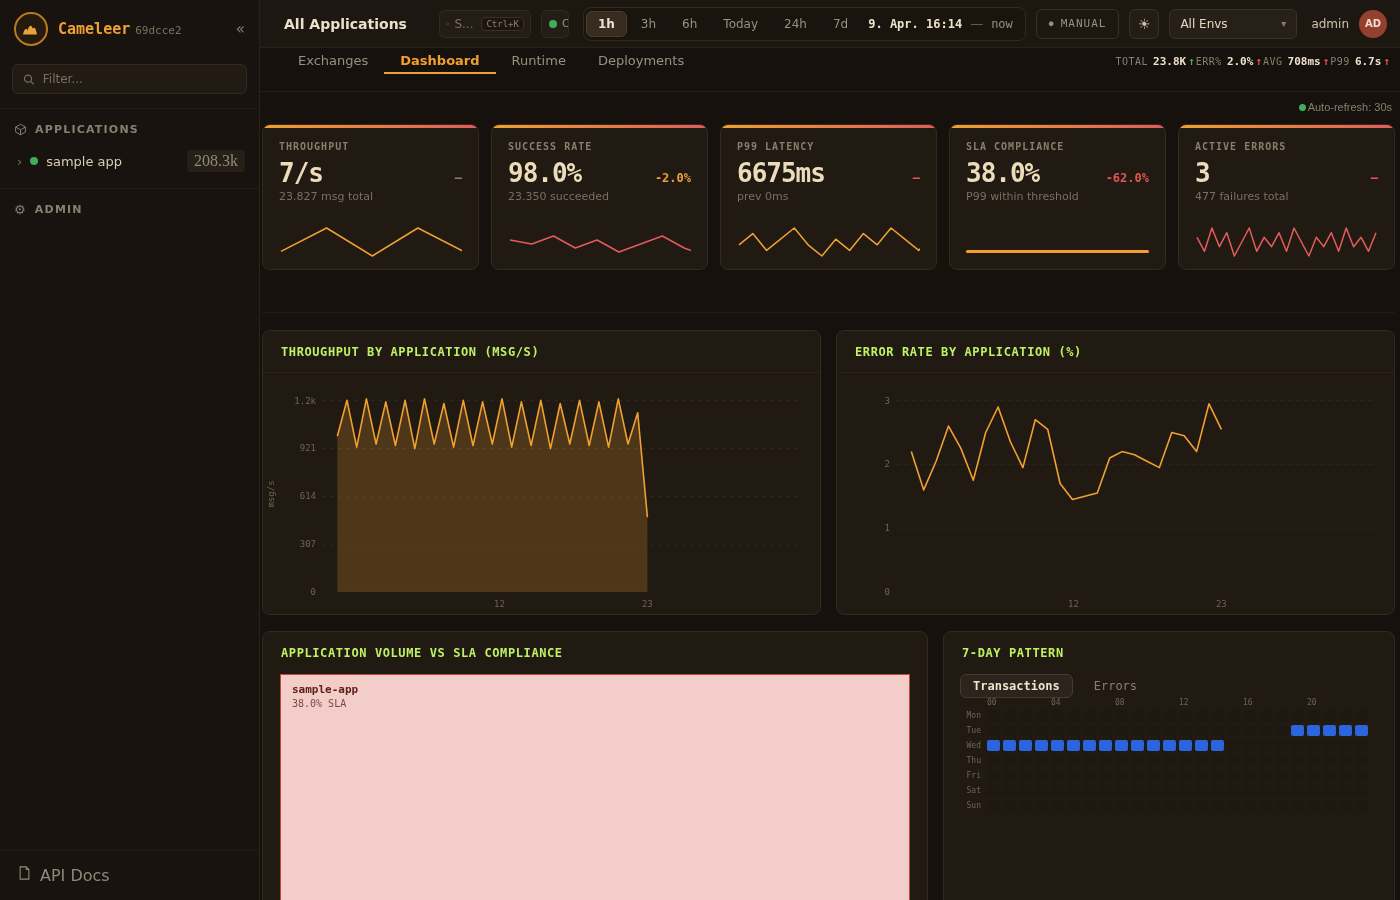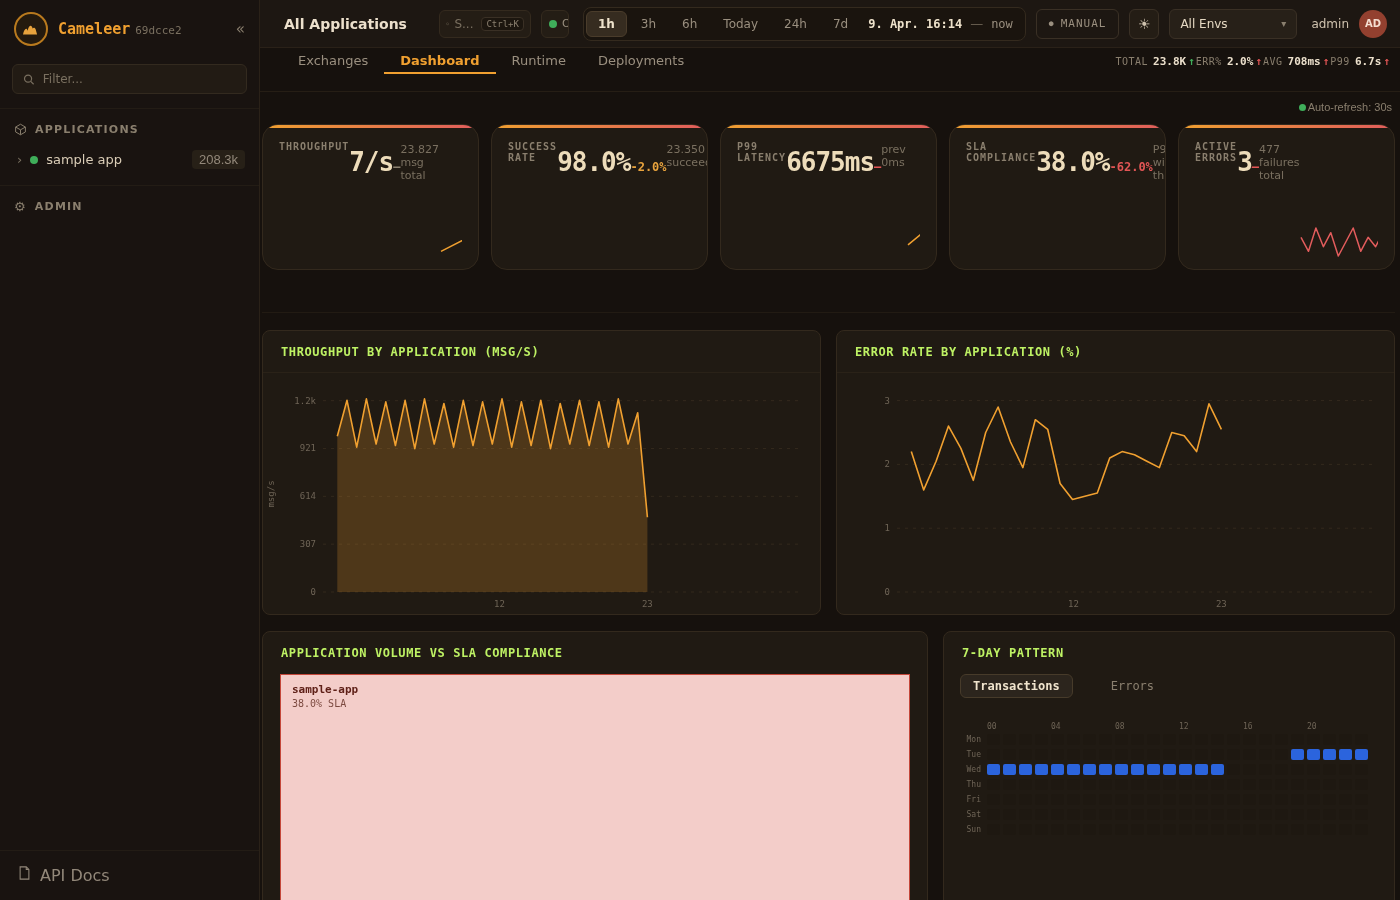--- a/index.html
+++ b/index.html
@@ -17,21 +17,21 @@
 .filter-box{height:30px;background:#221b14;border:1px solid #332a1f;border-radius:6px;display:flex;align-items:center;gap:8px;padding:0 10px}
 .filter-input{background:none;border:none;outline:none;color:#cfc2ae;font-size:12px;width:100%;font-family:inherit}
 .filter-input::placeholder,.search-input::placeholder{color:#7a7060}
 .sb-section{border-top:1px solid #231c15;padding:10px 0 10px}
 .sb-section-header{display:flex;align-items:center;gap:8px;padding:4px 14px 8px;color:#8a7f6e;font-size:11px;letter-spacing:1.2px;font-weight:bold}
 .gear{font-size:13px;line-height:1}
 .sb-app-row{display:flex;align-items:center;gap:8px;padding:6px 14px 6px 17px;cursor:pointer}
 .chev{color:#7a7060;font-size:13px}
 .dot{width:8px;height:8px;border-radius:50%;background:#3fae5a;display:inline-block;flex-shrink:0}
 .sb-app-label{flex:1;color:#d9ccb6;font-size:13px}
-.badge{font-family:Liberation Sans, sans-serif;font-size:13px;color:#93887a;background:#272017;border-radius:4px;padding:2px 7px}
+.badge{font-family:Liberation Serif, serif;font-size:16px;color:#93887a;background:#272017;border-radius:4px;padding:2px 7px}
 .sb-item{padding:7px 14px 7px 38px;color:#cfc2ae;font-size:13px;cursor:pointer}
 .sb-spacer{flex:1}
 .sb-footer{border-top:1px solid #231c15;padding:15px 18px;display:flex;gap:9px;color:#93887a;font-size:16px;cursor:pointer;flex-shrink:0}
 
 .main{flex:1;display:flex;flex-direction:column;min-width:0}
 .topbar{height:48px;background:#1d1712;border-bottom:1px solid #2a2118;display:flex;align-items:center;gap:10px;padding:0 13px 0 24px;flex-shrink:0}
 .topbar-title{font-weight:bold;font-size:14px;color:#ece0cc;margin-right:22px;white-space:nowrap}
 .searchbox{height:28px;width:92px;background:#241d15;border:1px solid #342a1e;border-radius:6px;display:flex;align-items:center;gap:5px;padding:0 6px}
 .search-input{background:none;border:none;outline:none;color:#cfc2ae;font-size:12px;width:22px;font-family:inherit}
 .kbd{border:1px solid #3a3025;border-radius:4px;padding:1px 4px;font-family:"DejaVu Sans Mono",monospace;font-size:9px;color:#8a7f6e;background:#1c160f;white-space:nowrap}
@@ -58,21 +58,21 @@
 .tab.active{color:#f0a030;border-bottom-color:#f0a030;font-weight:bold}
 .tab-stats{margin-left:auto;display:flex;align-items:center;gap:1px;font-family:"DejaVu Sans Mono",monospace;font-size:11px}
 .stat-label{color:#8a7f6e;font-size:10px;letter-spacing:.5px}
 .stat-value{color:#ece0cc;font-weight:bold;margin-left:5px}
 .stat-arrow{margin-left:2px;font-weight:bold}
 .refresh-row{height:30px;display:flex;align-items:center;justify-content:flex-end;padding:0 8px;font-family:Liberation Sans, sans-serif;font-size:11px;color:#8a7f6e;gap:2px;flex-shrink:0}
 .refresh-dot{width:7px;height:7px;background:#3fae5a;border-radius:50%}
 
 .content{flex:1;padding:2px 5px 0 2px;overflow:hidden;display:flex;flex-direction:column}
 .kpi-row{display:flex;gap:12px;height:146px;flex-shrink:0}
-.kpi-card{flex:1;background:#201a13;border:1px solid #33291d;border-radius:16px;position:relative;overflow:hidden;padding:16px 16px 10px;display:flex;flex-direction:row}
+.kpi-card{flex:1;background:#201a13;border:1px solid #33291d;border-radius:8px;position:relative;overflow:hidden;padding:16px 16px 10px;display:flex;flex-direction:column}
 .kpi-top{position:absolute;top:0;left:0;right:0;height:3px;background:linear-gradient(90deg,#f0a030,#e05c5c)}
 .kpi-title{font-family:"DejaVu Sans Mono",monospace;font-size:10px;letter-spacing:1px;color:#8a7f6e;font-weight:bold}
 .kpi-valrow{display:flex;align-items:baseline;justify-content:space-between;margin-top:6px}
 .kpi-value{font-family:"DejaVu Sans Mono",monospace;font-size:26px;font-weight:bold;color:#eddcba;letter-spacing:-1px}
 .kpi-delta{font-family:"DejaVu Sans Mono",monospace;font-size:12px;font-weight:bold}
 .kpi-sub{font-size:11px;color:#7a7060;margin-top:2px}
 .kpi-spark{margin-top:auto;width:100%;height:34px;display:block}
 .kpi-bar{margin-top:auto;height:3px;border-radius:2px;margin-bottom:6px}
 .section-divider{height:1px;background:#221b13;margin:42px 0 17px;flex-shrink:0}
 .charts-row{display:flex;gap:15px;height:285px;flex-shrink:0}
@@ -85,21 +85,21 @@
 .chart-svg{width:100%;height:100%;display:block}
 .ylabel{position:absolute;left:-6px;top:50%;transform:translateY(-50%) rotate(-90deg);font-family:"DejaVu Sans Mono",monospace;font-size:9px;color:#6e6456}
 .bottom-row{display:flex;gap:15px;margin-top:16px;height:400px;flex-shrink:0}
 .treemap-panel{width:666px;flex-shrink:0}
 .pattern-panel{flex:1}
 .treemap-body{flex:1;padding:6px 17px 16px}
 .treemap-rect{width:100%;height:340px;border:1px solid #c4473a;padding:8px 11px}
 .tm-name{font-family:"DejaVu Sans Mono",monospace;font-size:11px;font-weight:bold;color:#5f2018}
 .tm-sla{font-family:"DejaVu Sans Mono",monospace;font-size:10px;color:#7c4a40;margin-top:2px}
 .pattern-body{padding:2px 16px}
-.hm-tabs{display:flex;gap:25px;margin:4px 0 24px}
+.hm-tabs{display:flex;gap:8px;margin:4px 0 0}
 .hm-tab{font-family:"DejaVu Sans Mono",monospace;font-size:12px;padding:4px 12px;border-radius:6px;color:#8a7f6e;cursor:pointer;border:1px solid transparent}
 .hm-tab.active{background:#2c251d;border-color:#473b2a;color:#f0e4cd;font-weight:bold}
 .hm-row{display:flex;align-items:center;gap:3px;margin-bottom:4px}
 .hm-hours{margin-bottom:3px}
 .hm-daylabel{width:24px;font-family:"DejaVu Sans Mono",monospace;font-size:8px;color:#6e6456;text-align:right;padding-right:3px;flex-shrink:0}
 .hm-cell{width:13px;height:11px;background:#1e1811;border-radius:2px;display:inline-block;flex-shrink:0}
 .hm-hourlabel{width:13px;font-family:"DejaVu Sans Mono",monospace;font-size:8px;color:#6e6456;white-space:nowrap;overflow:visible;flex-shrink:0;display:inline-block}
 </style>
 </head>
 <body>

